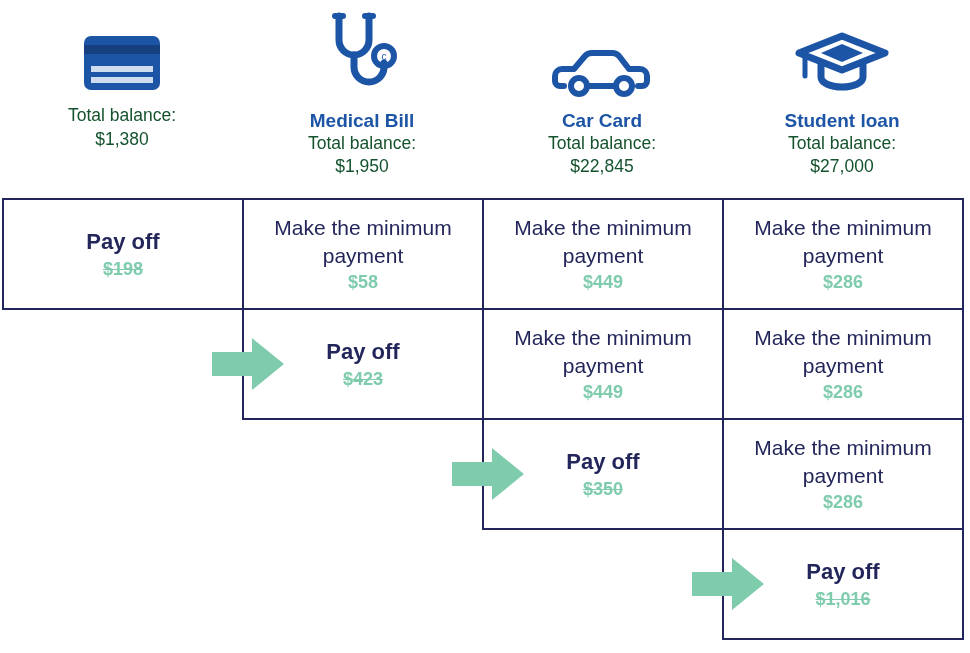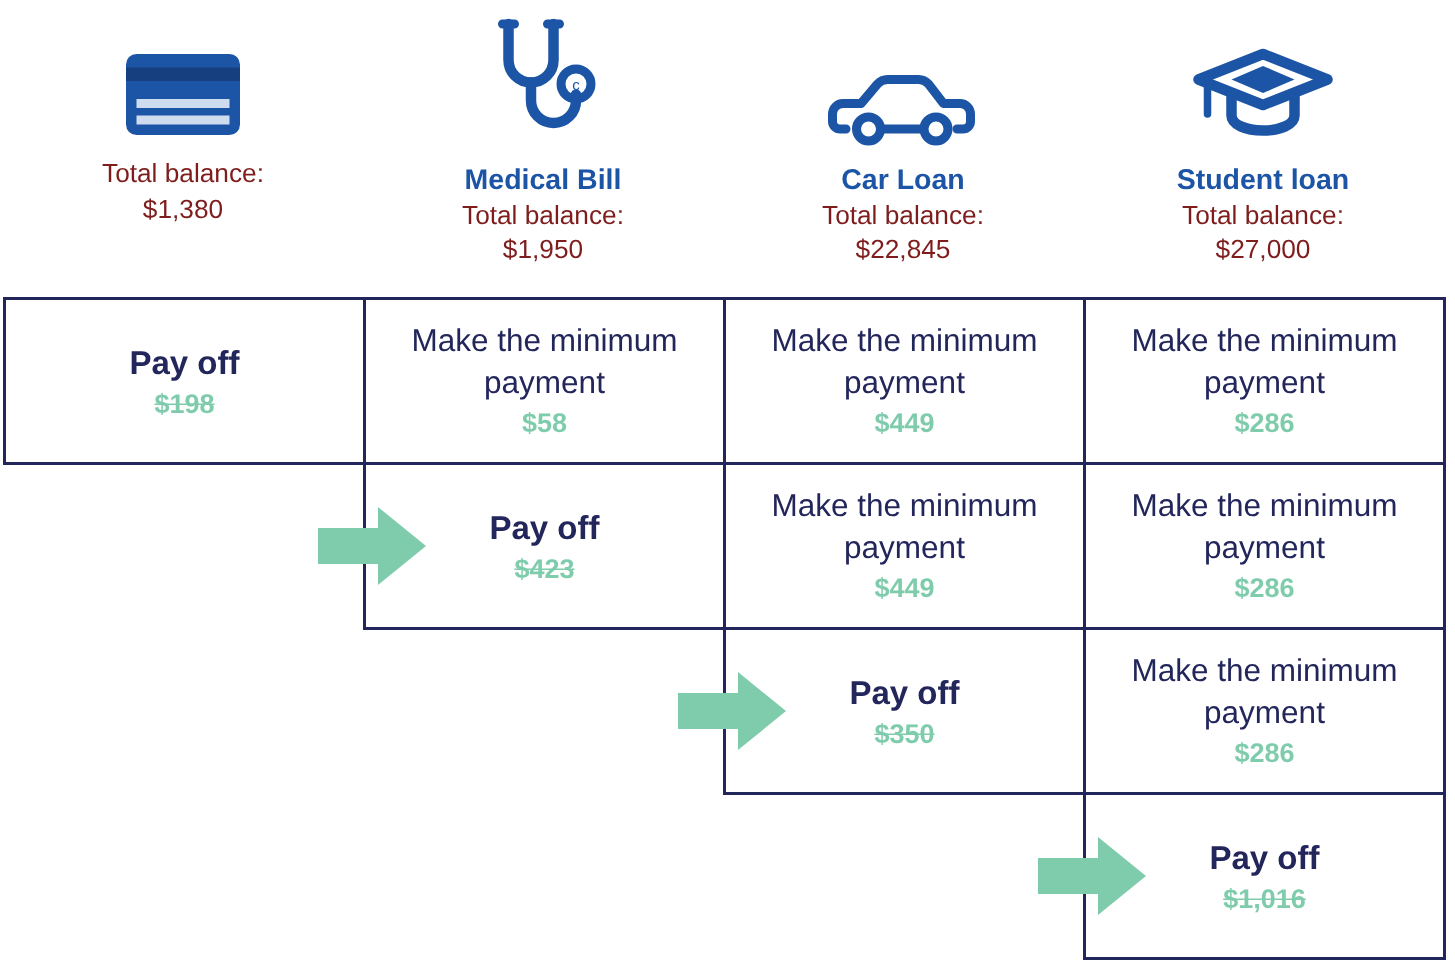--- a/index.html
+++ b/index.html
@@ -24,21 +24,21 @@
   .icon-box{
     height:104px;width:100%;
     display:flex;align-items:flex-end;justify-content:center;
     padding-bottom:4px;box-sizing:border-box;
   }
   .col-title{
     color:#1d55a6;font-weight:bold;font-size:19px;line-height:1.15;
     margin-top:6px;
   }
   .balance-label,.balance{
-    color:#7f1d1d;font-size:17.5px;line-height:1.35;
+    color:#14532d;font-size:17.5px;line-height:1.35;
   }
   
   .cell{
     position:absolute;
     border:2px solid #23265a;
     background:#ffffff;
     box-sizing:border-box;
     display:flex;flex-direction:column;
     align-items:center;justify-content:center;
     text-align:center;
@@ -103,21 +103,21 @@
 
     <div class="col-header">
       <div class="icon-box">
         <svg width="100" height="56" viewBox="0 0 100 56">
           <path d="M12 42 h-4 a5 5 0 0 1 -5 -5 v-5 a7 7 0 0 1 7 -7 h12 l11 -13 a9 9 0 0 1 7 -3 h20 a9 9 0 0 1 7 3 l10 13 h11 a7 7 0 0 1 7 7 v5 a5 5 0 0 1 -5 5 h-4" fill="none" stroke="#1d55a6" stroke-width="6" stroke-linejoin="round" stroke-linecap="round"></path>
           <path d="M36 42 h26" stroke="#1d55a6" stroke-width="6"></path>
           <circle cx="27" cy="42" r="8" fill="none" stroke="#1d55a6" stroke-width="6"></circle>
           <circle cx="72" cy="42" r="8" fill="none" stroke="#1d55a6" stroke-width="6"></circle>
         </svg>
       </div>
-      <div class="col-title">Car Loan</div>
+      <div class="col-title">Car Card</div>
       <div class="balance-label">Total balance:</div>
       <div class="balance">$22,845</div>
     </div>
 
     <div class="col-header">
       <div class="icon-box">
         <svg width="98" height="70" viewBox="0 0 98 70">
           <path d="M49 6 L92 23 L49 40 L6 23 Z" fill="none" stroke="#1d55a6" stroke-width="7" stroke-linejoin="round"></path>
           <path d="M49 14 L70 23 L49 32 L28 23 Z" fill="#1d55a6"></path>
           <path d="M28 34 v13 c0 6 9.5 10 21 10 s21 -4 21 -10 V34" fill="none" stroke="#1d55a6" stroke-width="7"></path>

